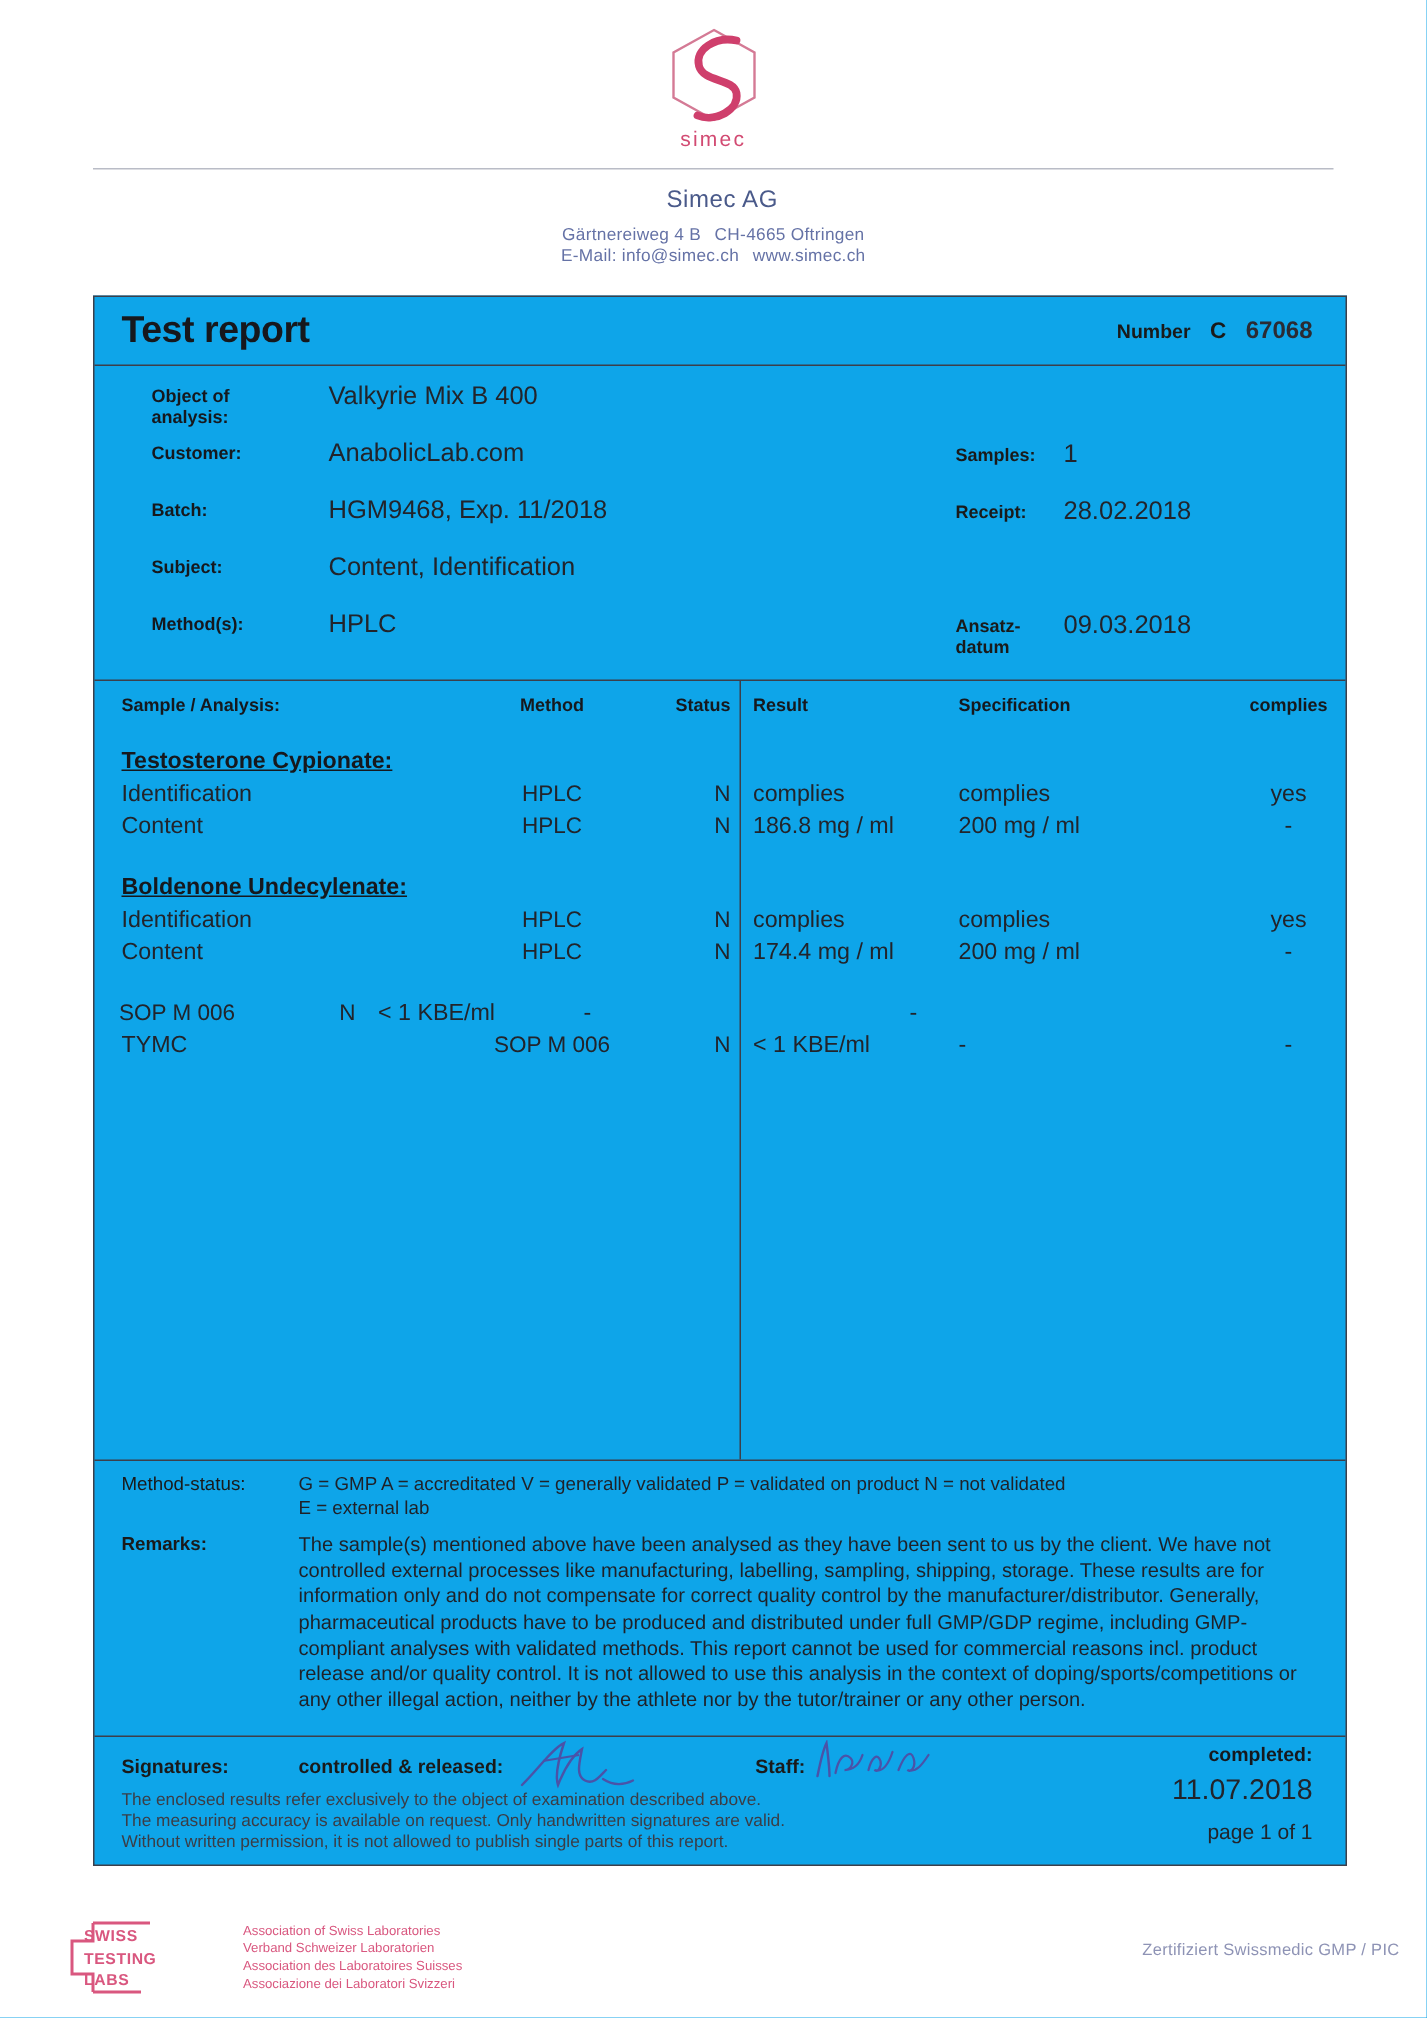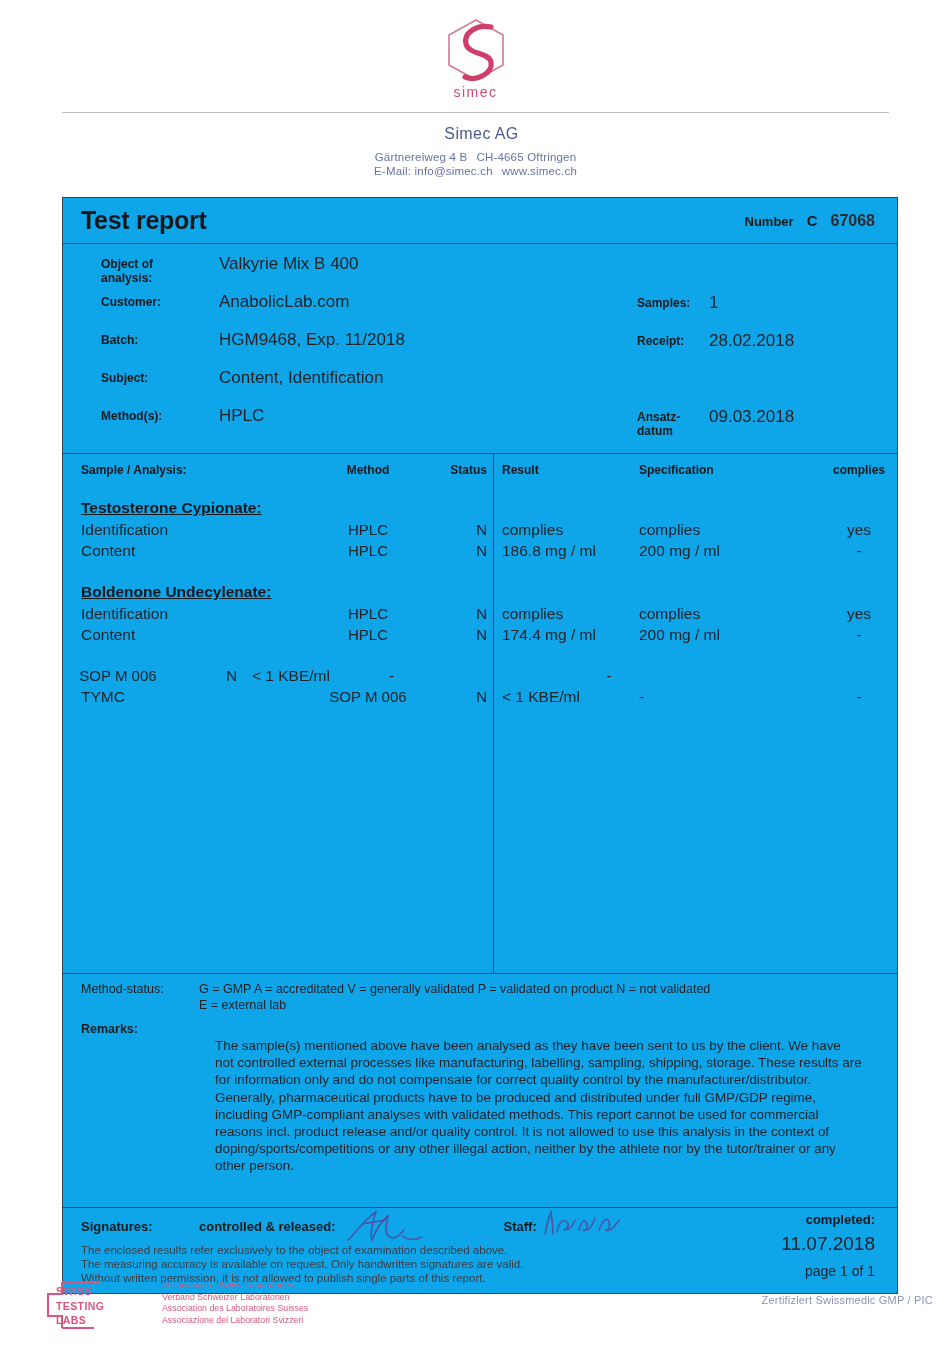--- a/index.html
+++ b/index.html
@@ -203,21 +203,21 @@
     font-size: 12.5px;
     line-height: 16px;
     color: #1f2128;
   }
   .method-status-line { white-space: pre-line; }
   .remarks { margin-top: 8px; }
   .remarks .note-body {
     font-size: 13.4px;
     line-height: 17.2px;
   }
-  .remarks .note-body p { margin: 16px; }
+  .remarks .note-body p { margin: 0; }
 
   
   .sig-area {
     position: relative;
     margin-top: 16px;
     border-top: 1px solid #3c3f4a;
     padding: 0;
   }
   .sig-top {
     display: flex;
@@ -254,21 +254,21 @@
     left: 0;
     right: 0;
     top: 1276px;
     height: 60px;
   }
   .stl {
     position: absolute;
     left: 44px;
     top: 4px;
     display: flex;
-    align-items: flex-start;
+    align-items: center;
     gap: 10px;
   }
   .stl-mark { width: 62px; height: 50px; }
   .stl-words {
     position: absolute;
     left: 12px;
     top: 4px;
     font-size: 10.5px;
     font-weight: bold;
     color: #d9577f;

